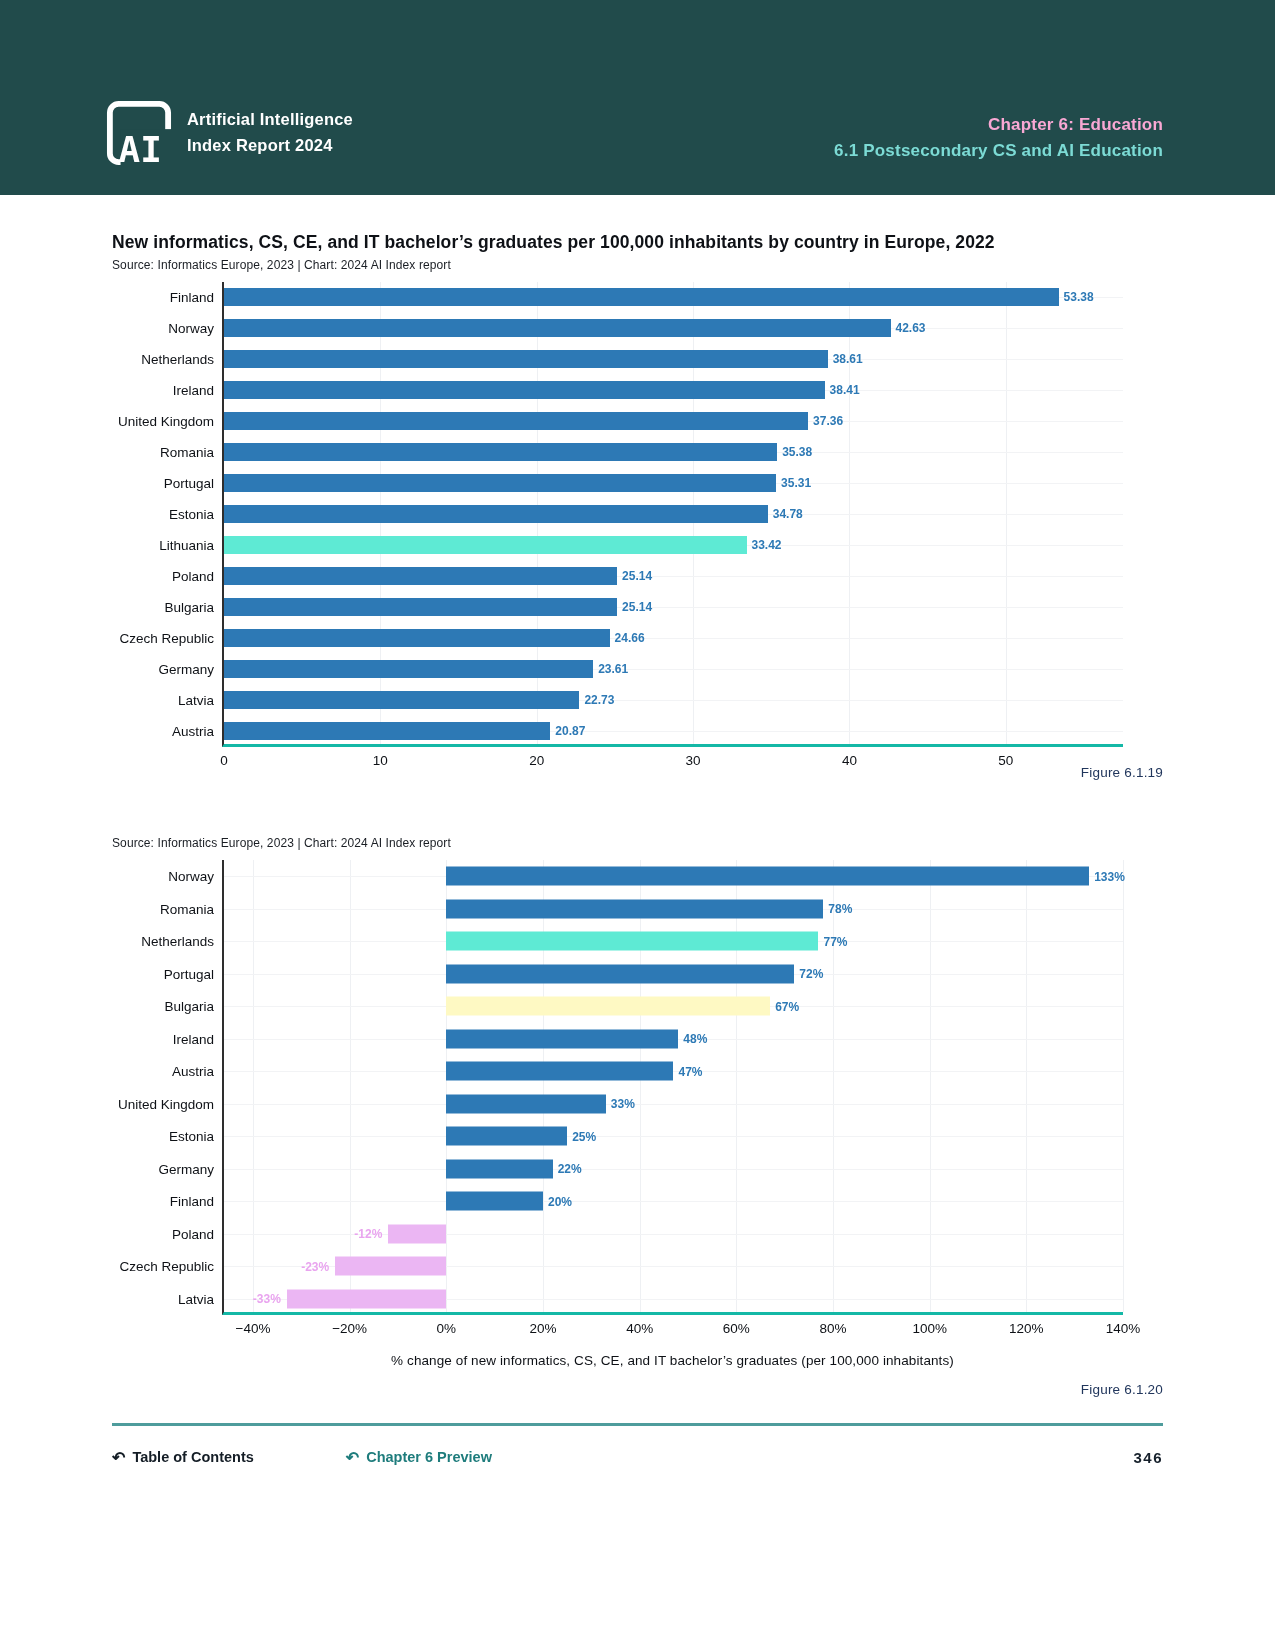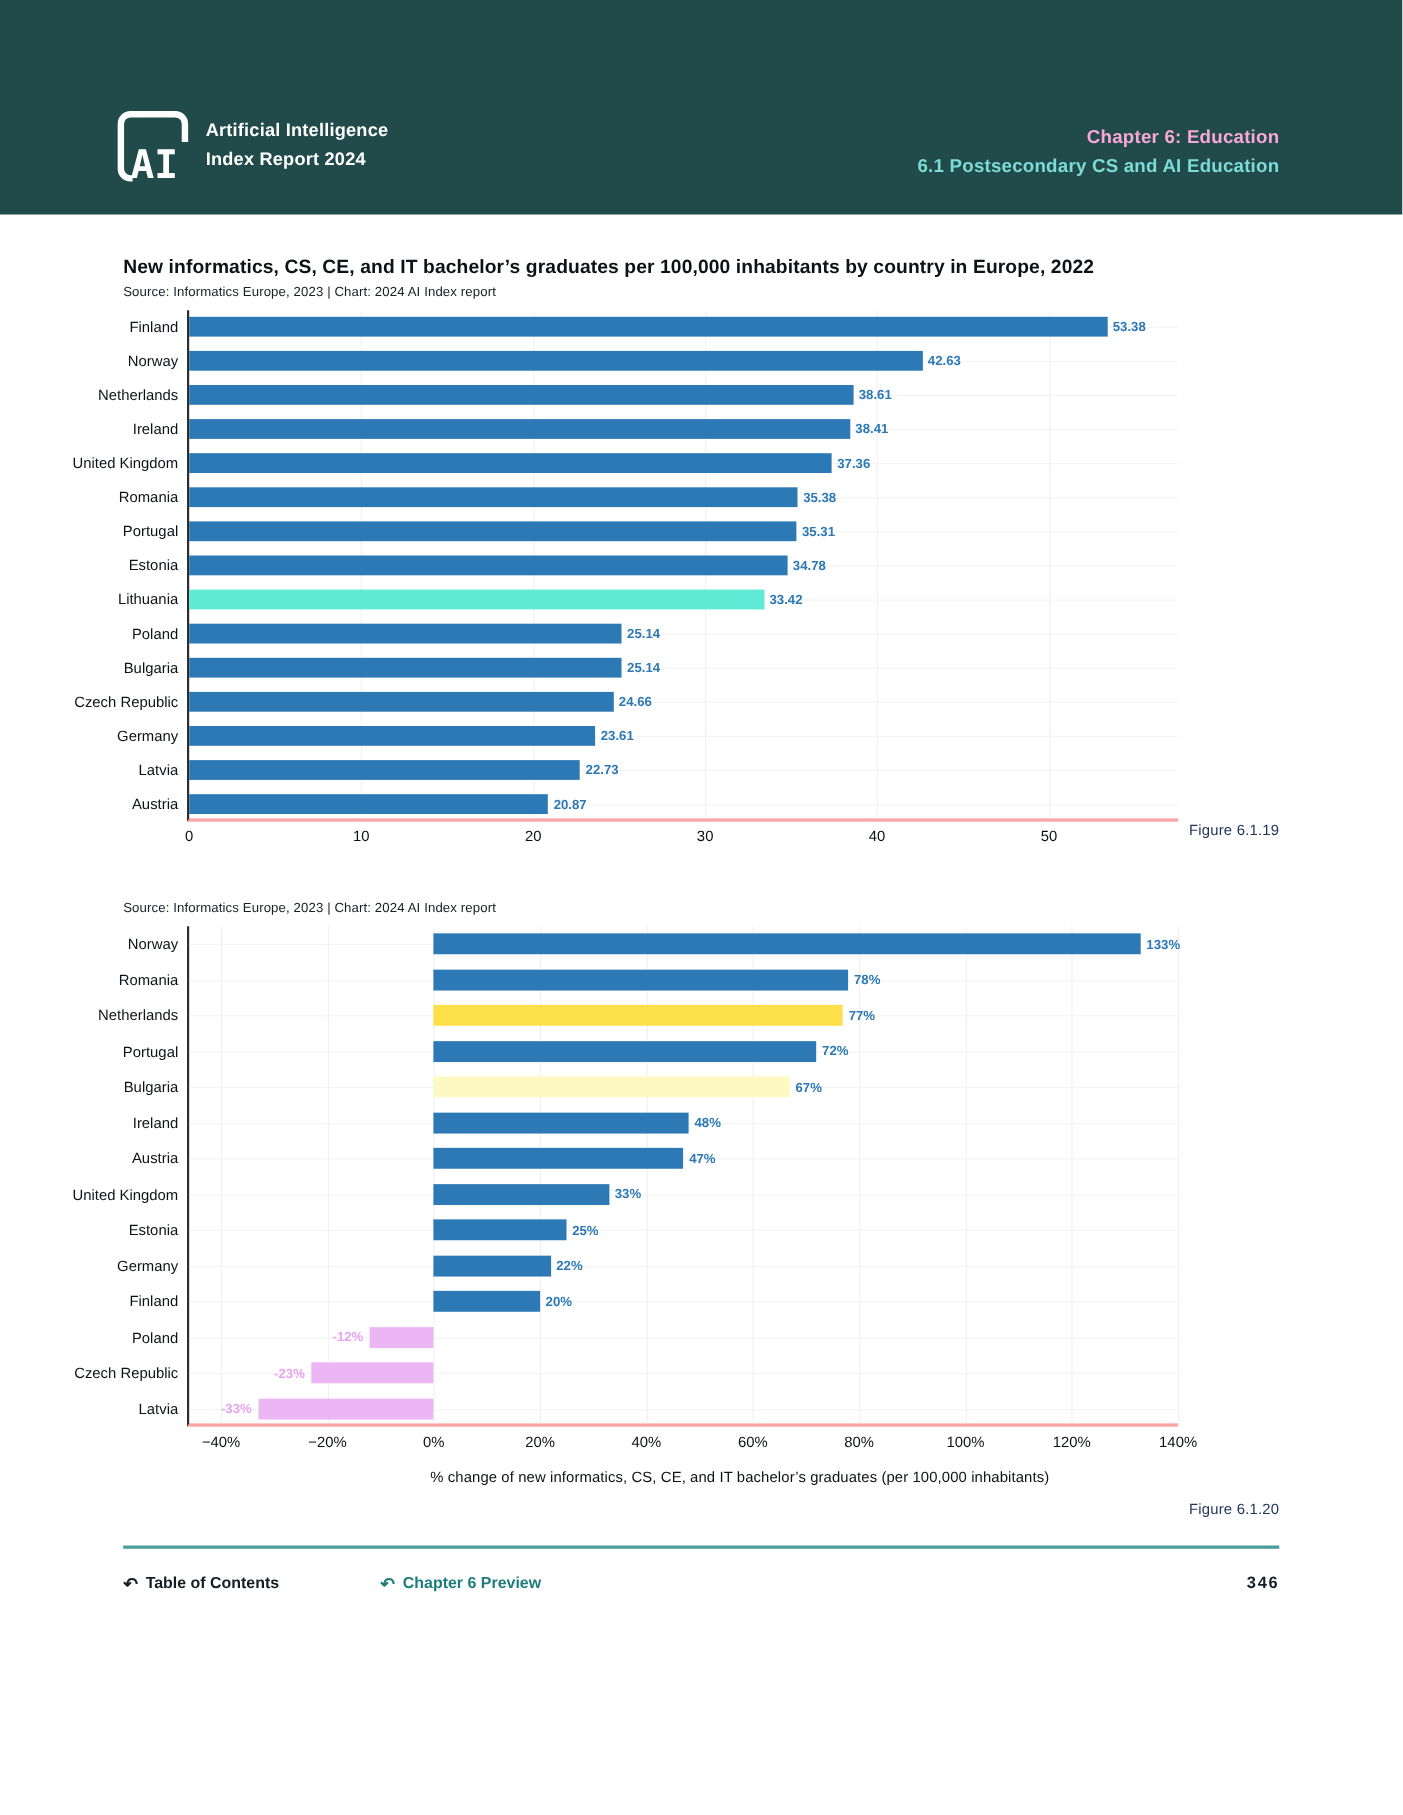--- a/index.html
+++ b/index.html
@@ -24,23 +24,23 @@
   
   .content { position:absolute; left:112px; top:195px; width:1051px; }
 
   .chart-title {
     font-size:17.5px; font-weight:bold; color:#0e1116; line-height:1.3; letter-spacing:0.1px;
   }
   .chart-title.wrap { max-width:1005px; }
   .chart-source { font-size:12px; color:#1a1e24; margin-top:4px; letter-spacing:0.1px; }
 
   .plot {
-    position:relative; margin-left:58px; width:901px;
+    position:relative; margin-left:110px; width:901px;
     border-left:2px solid #2e2e2e;
-    border-bottom:3px solid #fca5a5;
+    border-bottom:3px solid #14b8a6;
     margin-top:10px;
   }
   .grid-v { position:absolute; top:0; bottom:0; width:1px; background:#eef0f3; }
   .row { position:relative; }
   .row-grid { position:absolute; left:0; right:0; top:50%; border-top:1px solid #f2f3f5; }
   .ylabel {
     position:absolute; left:-120px; width:110px; text-align:right;
     top:50%; transform:translateY(-50%);
     font-size:13.5px; color:#0e1116; white-space:nowrap;
   }
@@ -212,21 +212,21 @@
         </div>
         <div class="xticks">
           <span class="xtick" style="left: 0%;">0</span>
           <span class="xtick" style="left: 17.3913%;">10</span>
           <span class="xtick" style="left: 34.7826%;">20</span>
           <span class="xtick" style="left: 52.1739%;">30</span>
           <span class="xtick" style="left: 69.5652%;">40</span>
           <span class="xtick" style="left: 86.9565%;">50</span>
         </div>
       </div>
-    <div class="figure-caption" style="text-align:right;">Figure 6.1.19</div>
+    <div class="figure-caption" style="margin-top:18px;text-align:right;">Figure 6.1.19</div>
   </div>
 
   <div style="margin-top:56px;">
     <div class="chart-source">Source: Informatics Europe, 2023 | Chart: 2024 AI Index report</div>
     <div class="plot" id="plot-1" style="height:455px;">
         <div class="grid-v" style="left: 3.22581%;"></div>
         <div class="grid-v" style="left: 13.9785%;"></div>
         <div class="grid-v" style="left: 24.7312%;"></div>
         <div class="grid-v" style="left: 35.4839%;"></div>
         <div class="grid-v" style="left: 46.2366%;"></div>
@@ -245,21 +245,21 @@
         <div class="row" style="height: 32.5px;">
           <div class="row-grid"></div>
           <div class="ylabel">Romania</div>
           <div class="bar" style="height: 19px; left: 24.7312%; width: 41.9355%; background: rgb(45, 121, 181);">
             <div class="vlabel" style="color: rgb(45, 121, 181); left: 100%; margin-left: 5px;">78%</div>
           </div>
         </div>
         <div class="row" style="height: 32.5px;">
           <div class="row-grid"></div>
           <div class="ylabel">Netherlands</div>
-          <div class="bar" style="height: 19px; left: 24.7312%; width: 41.3978%; background: #fde047;">
+          <div class="bar" style="height: 19px; left: 24.7312%; width: 41.3978%; background: #5eead4;">
             <div class="vlabel" style="color: rgb(45, 121, 181); left: 100%; margin-left: 5px;">77%</div>
           </div>
         </div>
         <div class="row" style="height: 32.5px;">
           <div class="row-grid"></div>
           <div class="ylabel">Portugal</div>
           <div class="bar" style="height: 19px; left: 24.7312%; width: 38.7097%; background: rgb(45, 121, 181);">
             <div class="vlabel" style="color: rgb(45, 121, 181); left: 100%; margin-left: 5px;">72%</div>
           </div>
         </div>

